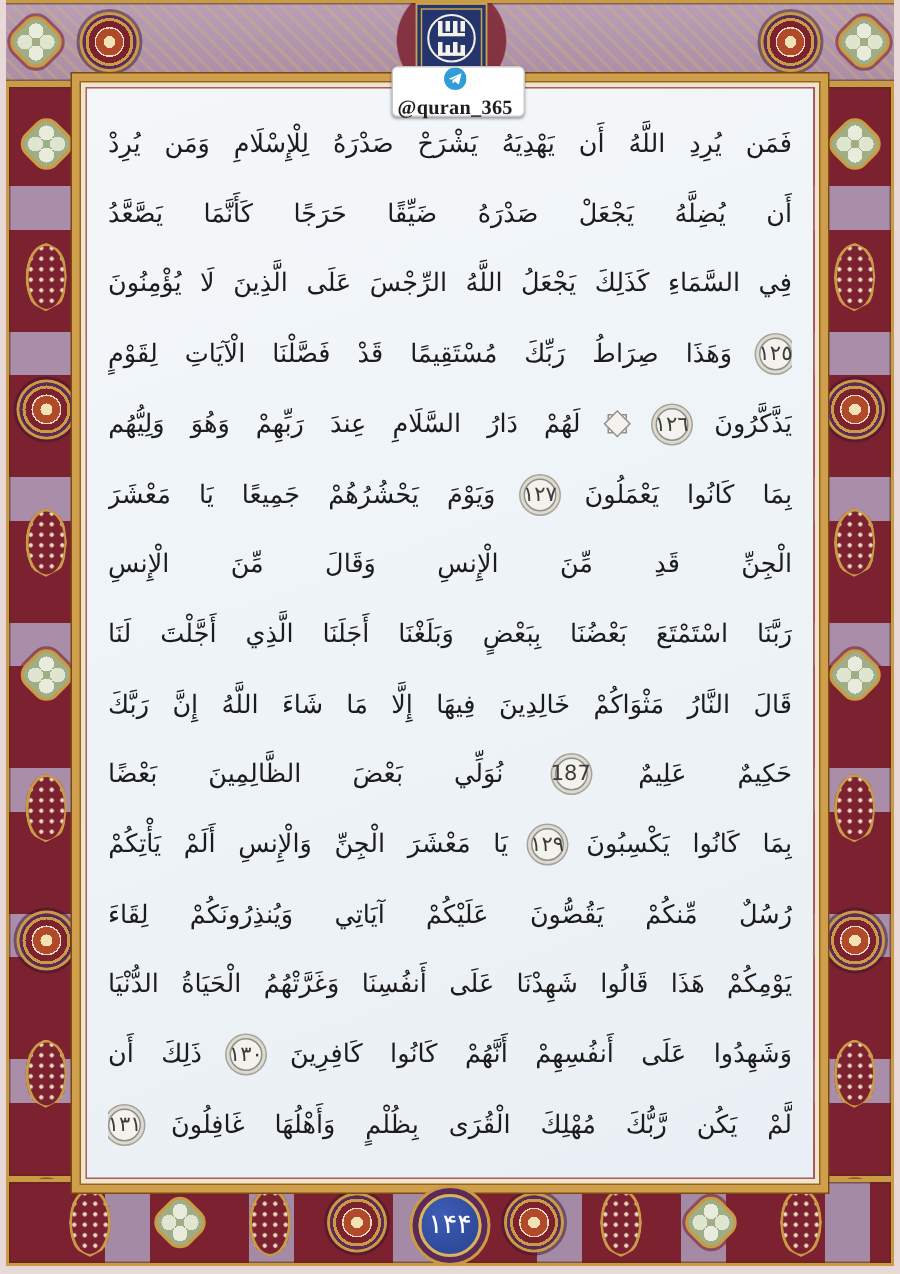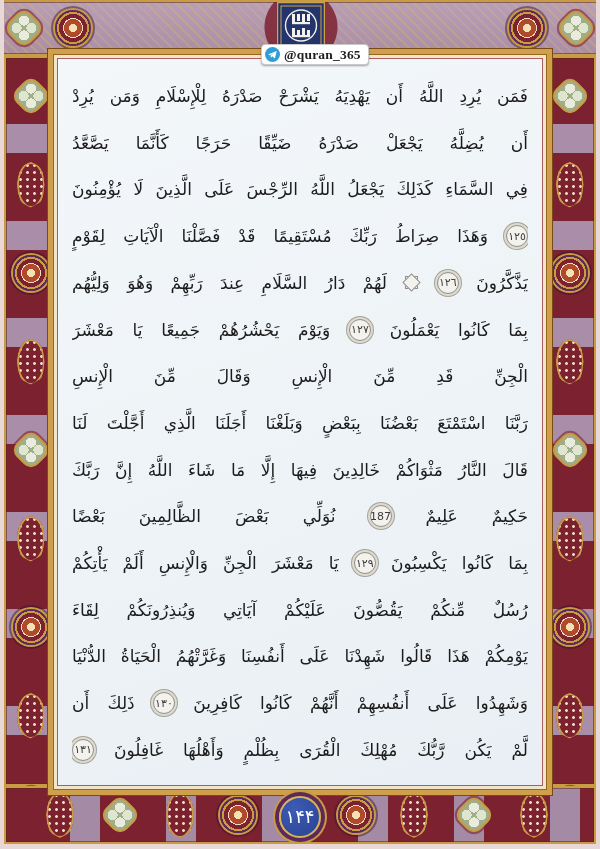--- a/index.html
+++ b/index.html
@@ -59,40 +59,40 @@
   .cart-inner{width:calc(100% - 5px);height:calc(100% - 5px);background:
       radial-gradient(circle at 30% 40%,rgba(190,170,120,.25) 0 3px,transparent 4px) 0 0/14px 10px,
       var(--cream);
     clip-path:polygon(0 50%,7% 6%,18% 0,82% 0,93% 6%,100% 50%,93% 94%,82% 100%,18% 100%,7% 94%);
     display:flex;align-items:center;justify-content:center;}
   .cart-text{font-size:13.5px;font-weight:bold;color:#181512;direction:rtl;line-height:1;padding-bottom:2px;}
   .cart-surah{left:120px;width:136px;} .cart-juz{left:338px;width:140px;}
   
   .emblem{position:absolute;left:277px;top:2px;width:48px;height:47px;}
   
-  .badge{position:absolute;left:261px;top:44px;height:21px;z-index:6;
+  .badge{position:absolute;left:261px;top:44px;height:34px;z-index:6;
     display:flex;align-items:center;gap:4px;padding:0 7px 0 3px;
     background:#fff;border:1px solid #c9c9c9;border-radius:4px;
-    box-shadow:0 1px 2px rgba(0,0,0,.35);}
+    box-shadow:0 1px 2px rgba(0,0,0,.35);flex-direction:column;}
   .badge-text{font-family:"Liberation Serif","DejaVu Serif",serif;font-weight:bold;font-size:13.5px;color:#1d1d1d;letter-spacing:.2px;}
   .tg-icon{width:15px;height:15px;flex:none;}
   
   .panel{position:absolute;left:57px;right:57px;top:58px;bottom:63px;z-index:3;
     background:linear-gradient(160deg,#f3f7fa 0%,var(--page-bg) 55%,#e9eff4 100%);
     border:1px solid #a66060;
     box-shadow:0 0 0 3px #f0e5cc,0 0 0 4px #96661e,0 0 0 9px #cf9f4b,0 0 0 10px var(--gold-dark);}
   .quran-text{position:absolute;left:14px;right:14px;top:14px;bottom:12px;
     display:flex;flex-direction:column;justify-content:space-between;direction:rtl;}
   .quran-line{display:flex;justify-content:space-between;align-items:center;
     height:46px;overflow:hidden;direction:rtl;
     font-size:17px;color:var(--ink);line-height:46px;white-space:nowrap;}
   .w{flex:none;}
   .aya{flex:none;width:22px;height:22px;border-radius:50%;line-height:1;
     display:inline-flex;align-items:center;justify-content:center;
-    font-size:11px;color:#3c3c3c;background:#f4f2ec;border:1px solid #8f8f8f;
+    font-size:14px;color:#3c3c3c;background:#f4f2ec;border:1px solid #8f8f8f;
     box-shadow:0 0 0 2px #dddace,0 0 0 3px #a5a29a;}
   .rub{flex:none;position:relative;width:15px;height:15px;}
   .rub::before,.rub::after{content:"";position:absolute;inset:1px;border:1.2px solid #8f8f8f;background:#f4f2ec;}
   .rub::after{transform:rotate(45deg);}
   
   .page-circle{position:absolute;left:279px;top:796px;width:42px;height:42px;z-index:4;
     border-radius:50%;background:radial-gradient(circle at 35% 30%,#3d5cb5,var(--page-circle-blue) 70%);
     border:2px solid #d9b25c;box-shadow:0 0 0 4px var(--purple),0 0 0 6px var(--gold);
     display:flex;align-items:center;justify-content:center;}
   .page-num{color:#fff;font-size:18px;letter-spacing:1px;direction:rtl;line-height:1;}

